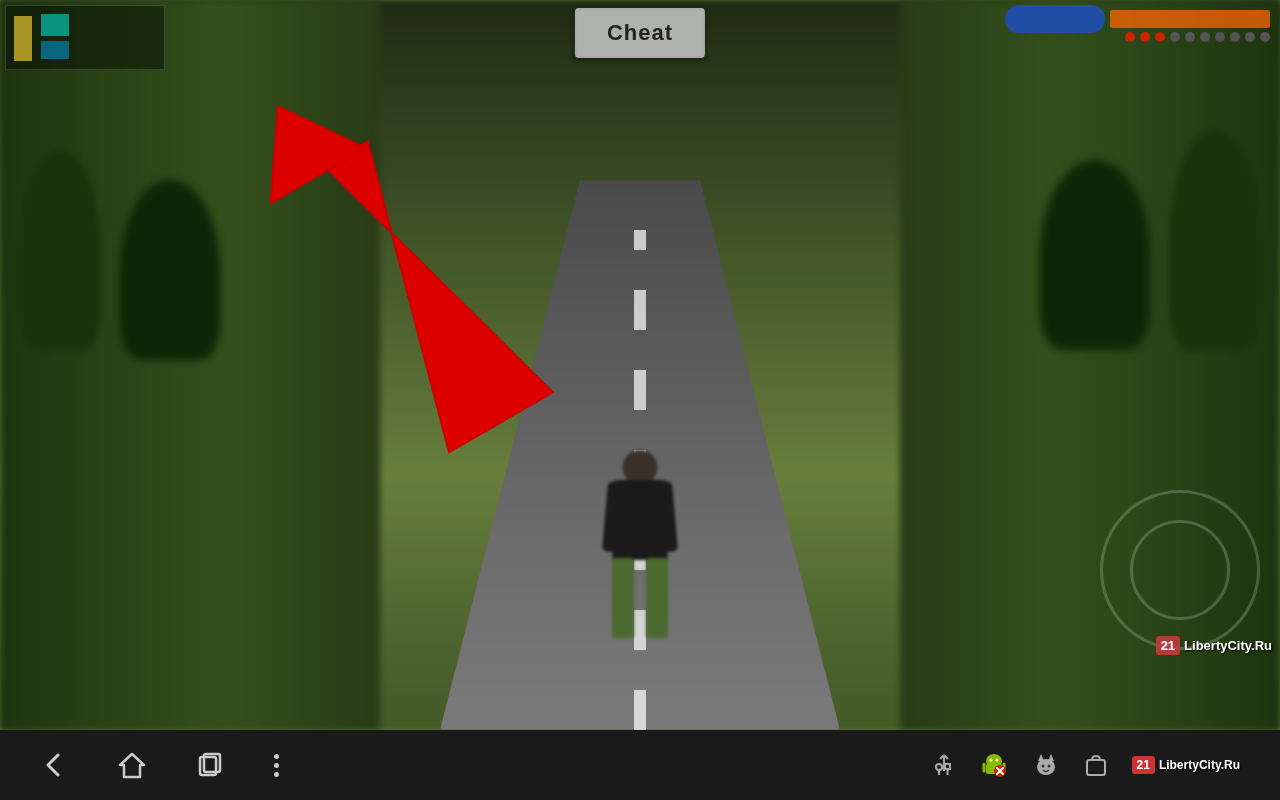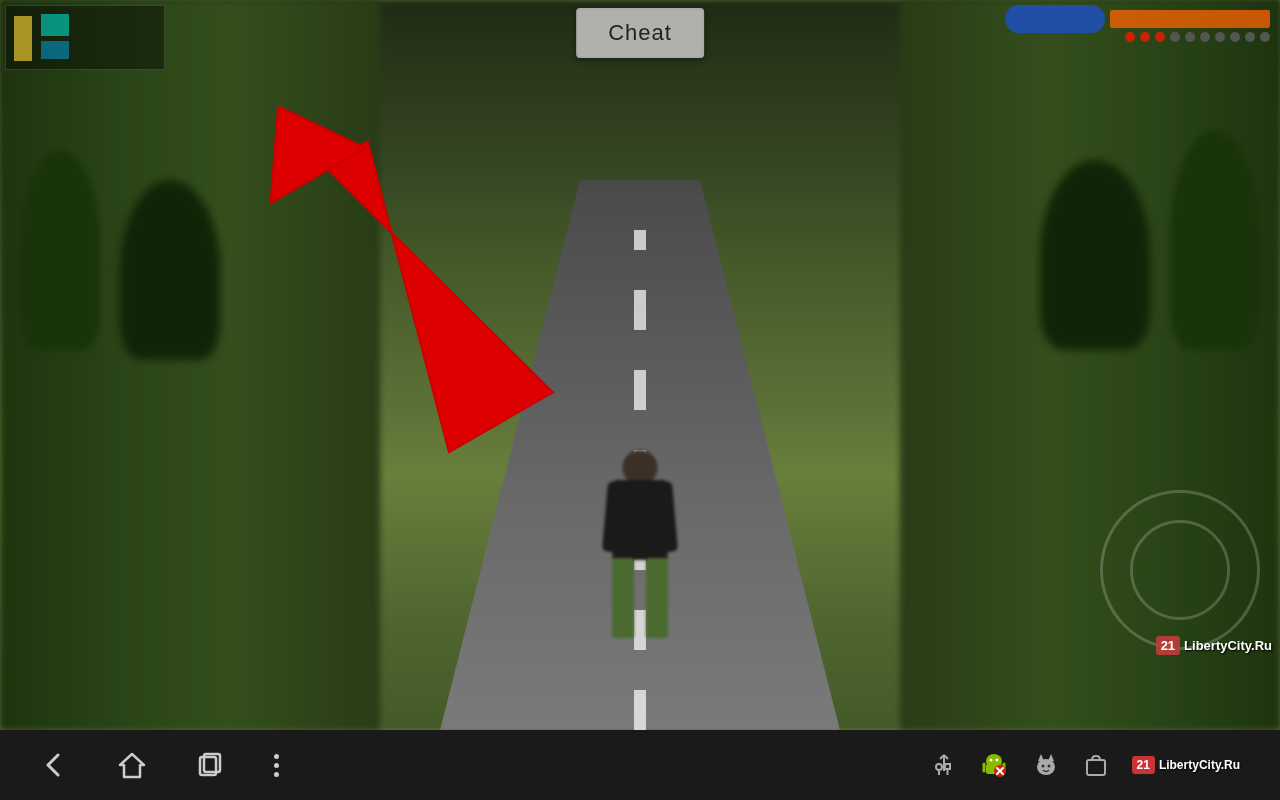--- a/index.html
+++ b/index.html
@@ -233,21 +233,21 @@
     .cheat-button {
       position: absolute;
       top: 8px;
       left: 50%;
       transform: translateX(-50%);
       background: rgba(200,200,200,0.85);
       border: 2px solid #aaa;
       border-radius: 4px;
       padding: 10px 30px;
       font-size: 22px;
-      font-weight: normal;
+      font-weight: bold;
       color: #222;
       letter-spacing: 1px;
       box-shadow: 0 2px 6px rgba(0,0,0,0.4);
       cursor: pointer;
       z-index: 10;
     }
 
     
     .arrow-overlay {
       position: absolute;

